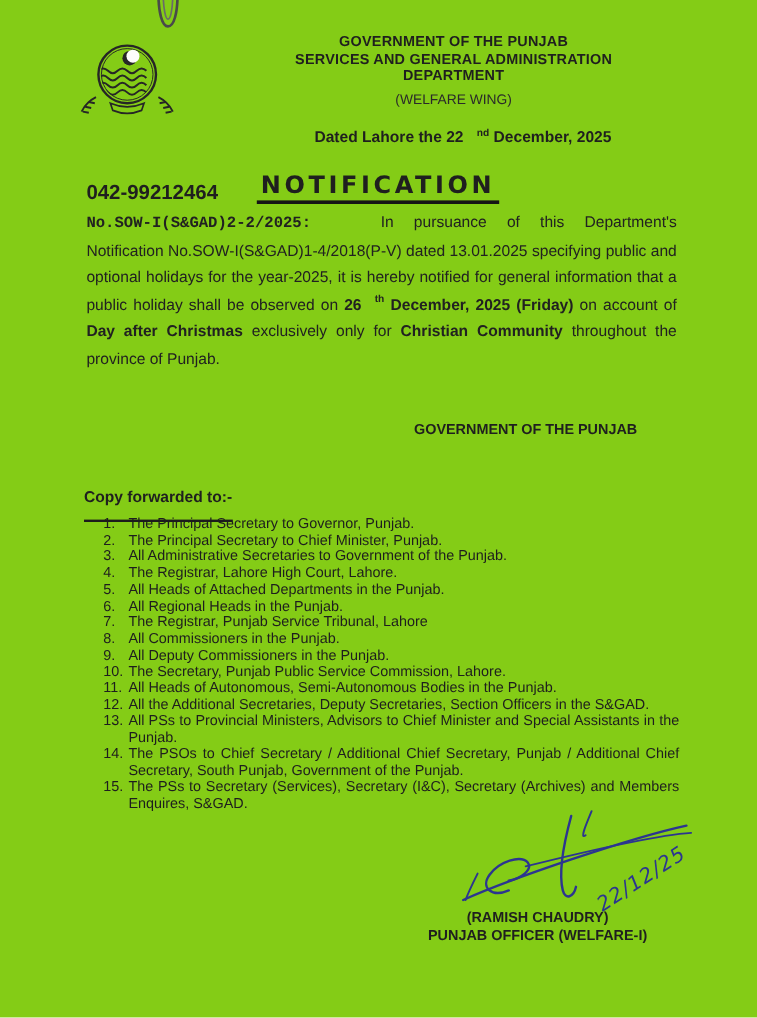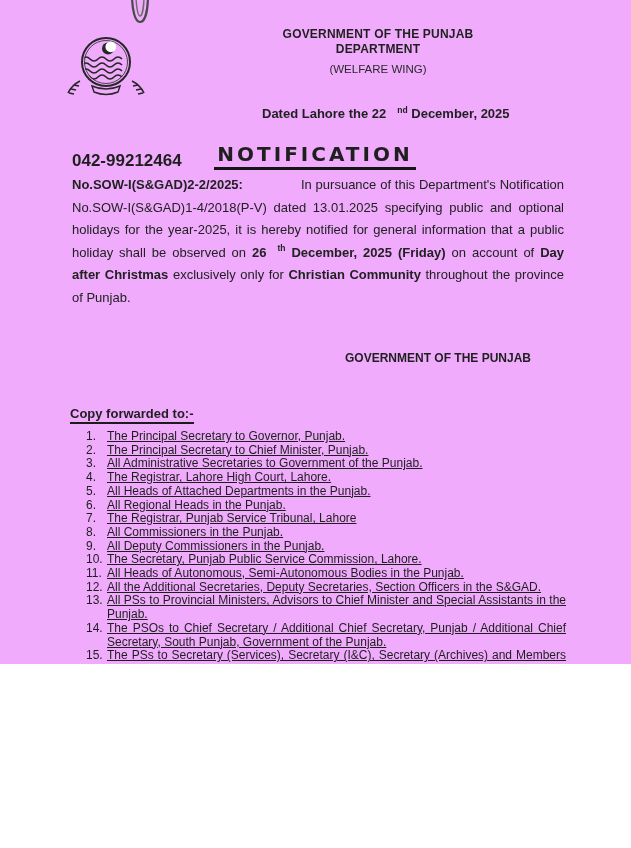--- a/index.html
+++ b/index.html
@@ -1,22 +1,22 @@
 <!DOCTYPE html>
 <html><head>
 <meta charset="utf-8">
 <style>
   * { margin: 0; padding: 0; box-sizing: border-box; }
   html, body { background: #ffffff; }
   .page {
     position: relative;
     width: 631px;
-    height: 664px;
+    height: 848px;
     margin: 0 auto;
-    background: #f0abfc;
+    background: #84cc16;
     font-family: "Liberation Sans", sans-serif;
     color: #1f1f1f;
     overflow: hidden;
   }
   .paperclip { position: absolute; left: 118px; top: -2px; }
   .emblem { position: absolute; left: 62px; top: 33px; }
 
   .letterhead {
     position: absolute; left: 228px; top: 27px; width: 300px;
     text-align: center;
@@ -34,41 +34,40 @@
     font-size: 20px; font-weight: bold; letter-spacing: 3px;
     border-bottom: 3px solid #151515; padding: 0 3px 1px 3px;
     font-family: "DejaVu Sans", sans-serif;
   }
 
   .body-par {
     position: absolute; left: 72px; top: 174px; width: 492px;
     font-size: 13px; line-height: 22.6px; text-align: justify;
     color: #212121;
   }
-  .body-par .ref { font-weight: bold; }
+  .body-par .ref { font-weight: bold; font-family: Liberation Mono, monospace; }
   .body-par .tabgap { display: inline-block; width: 58px; }
   .b { font-weight: bold; }
 
   .authority {
     position: absolute; left: 308px; top: 351px; width: 260px;
     text-align: center; font-weight: bold; font-size: 12px; line-height: 15px;
   }
 
   .copy-heading {
     position: absolute; left: 70px; top: 406px;
     font-weight: bold; font-size: 13px;
-    border-bottom: 2px solid #1c1c1c; padding-bottom: 1px;
+    border-bottom: 2px solid #1c1c1c; padding-bottom: 12px;
   }
 
   .copy-list {
     position: absolute; left: 86px; top: 430px; width: 480px;
     font-size: 12px; line-height: 13.7px; text-align: justify;
     list-style: none; counter-reset: copyitem;
     color: #1e1e1e;
-    text-decoration: underline;
   }
   .copy-list li { position: relative; padding-left: 21px; counter-increment: copyitem; }
   .copy-list li::before {
     content: counter(copyitem) ".";
     position: absolute; left: 0; top: 0; width: 19px; text-align: left;
   }
 
   .signatory {
     position: absolute; left: 327px; top: 729px; width: 242px;
     text-align: center; font-weight: bold; font-size: 12px; line-height: 15px; margin-top: 28px;
@@ -113,20 +112,21 @@
     <g stroke="#262626" stroke-width="1.6" fill="none">
       <path d="M18,48 q-8,4 -12,12"></path>
       <path d="M12,52 l5,1 M9,56 l5,1 M7,60 l5,1"></path>
       <path d="M70,48 q8,4 12,12"></path>
       <path d="M76,52 l-5,1 M79,56 l-5,1 M81,60 l-5,1"></path>
     </g>
   </svg>
 
   <div class="letterhead">
     <div class="hl">GOVERNMENT OF THE PUNJAB</div>
+    <div class="hl">SERVICES AND GENERAL ADMINISTRATION</div>
     <div class="hl">DEPARTMENT</div>
     <div class="wing">(WELFARE WING)</div>
   </div>
 
   <div class="phone">042-99212464</div>
 
   <div class="dated"><span>Dated Lahore the 22</span><sup>nd</sup><span> December, 2025</span></div>
 
   <div class="title-wrap">
     <span class="title">NOTIFICATION</span>

